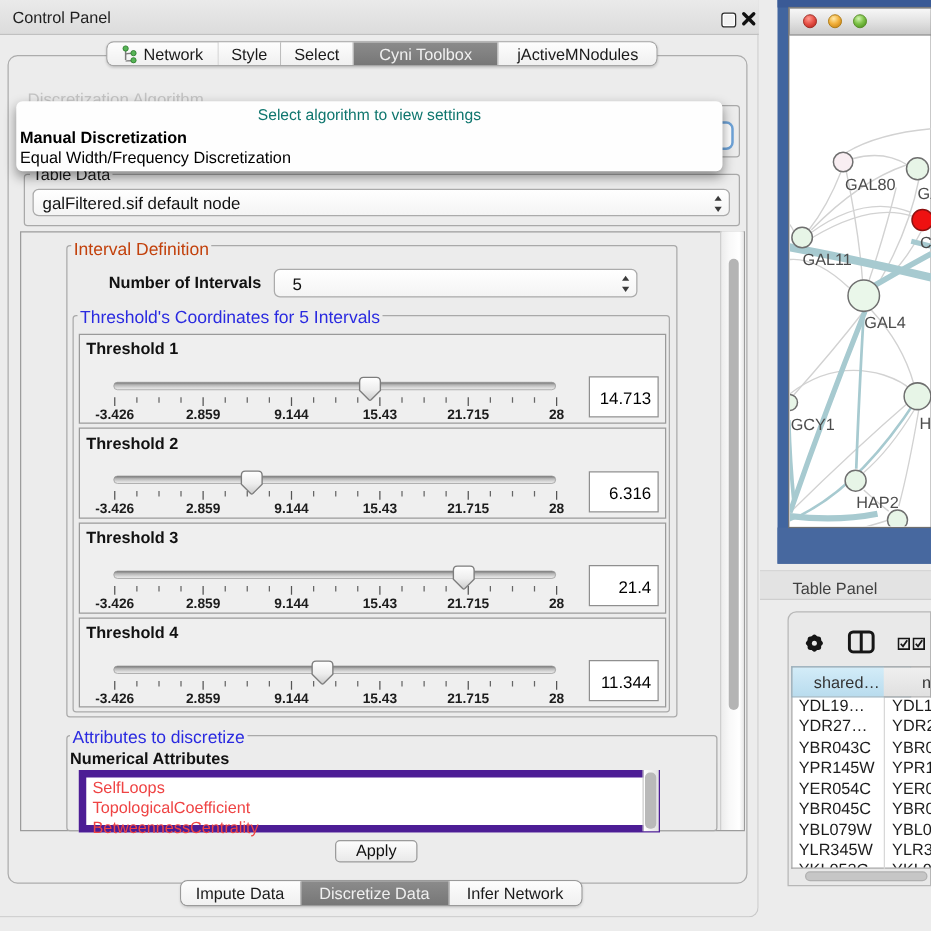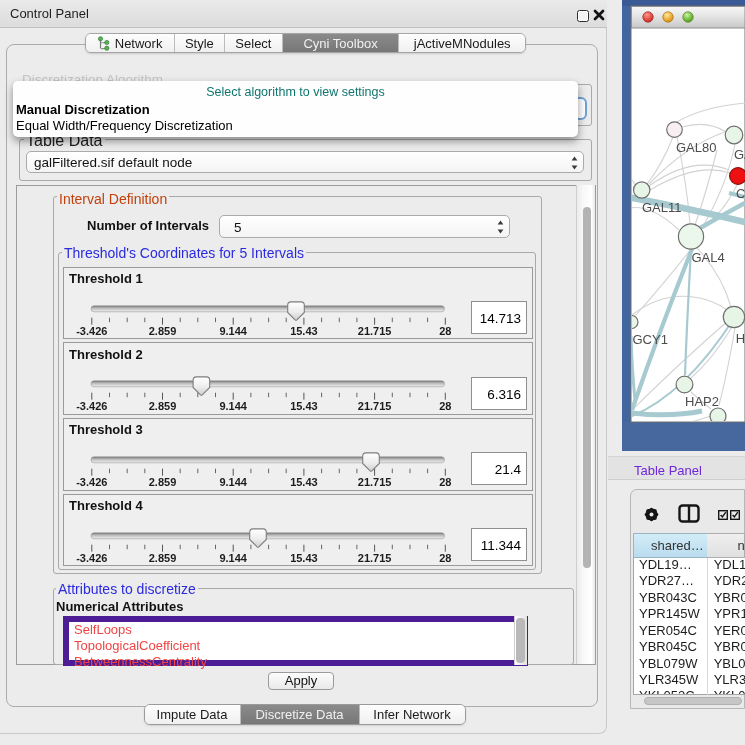--- a/index.html
+++ b/index.html
@@ -19,21 +19,21 @@
 #toptabs .seg:first-child { border-radius:5px 0 0 5px; }
 #toptabs .sel { background:linear-gradient(#8b8b8b,#777777); color:#f0f0f0; }
 
 
 .group { position:absolute; border:1px solid #a9a9a9; border-radius:3px; }
 .gtitle { position:absolute; font-size:14px; background:#ececec; padding:0 2px; }
 
 #dacombo { left:570px; top:97px; width:17px; height:23px; background:#fff; border:2.5px solid #6ea3d8; border-radius:6px; }
 
 #tdgroup { left:19px; top:139px; width:573px; height:42px; }
-#tdtitle { left:24px; top:132px; font-size:16px; color:#1a1a1a; }
+#tdtitle { left:24px; top:132px; font-size:13px; color:#1a1a1a; }
 #tdcombo { left:26px; top:151px; width:558px; height:22px; }
 
 .combo { position:absolute; background:linear-gradient(#ffffff,#f4f4f4); border:1px solid #ababab; border-radius:5px; font-size:13.5px; color:#111; }
 .combo .ctext { position:absolute; left:7px; top:3px; }
 .arrows { position:absolute; right:5px; top:4px; width:7px; height:14px; }
 
 
 #scrollpane { left:16px; top:185px; width:580px; height:480px; border:1px solid #9c9c9c; background:#ececec; overflow:hidden; }
 #vsb { left:576px; top:185px; width:19px; height:479px; background:linear-gradient(90deg,#ececec,#f8f8f8 35%,#ffffff 80%,#e8e8e8); border-left:1px solid #cfcfcf; }
 #vsbthumb { left:583px; top:207px; width:8px; height:361px; background:#b4b4b4; border-radius:4px; }
@@ -71,21 +71,21 @@
 #popup .r1 { position:absolute; left:0; right:0; top:4px; text-align:center; font-size:12.5px; color:#0f766e; }
 #popup .r2 { position:absolute; left:3px; top:21px; font-size:13px; font-weight:bold; color:#000; }
 #popup .r3 { position:absolute; left:3px; top:37px; font-size:13px; color:#000; }
 #dalabel { left:22px; top:72px; font-size:13.5px; color:#c4c4c4; z-index:40; }
 
 
 #floatbtn { left:577px; top:9.5px; width:12px; height:12px; border:1.8px solid #2e2e2e; border-radius:2.5px; background:#f2f2f2; box-shadow:inset 0 0 0 1px #fff; }
 
 
 #tptitlebar { left:608px; top:456px; width:137px; height:24px; background:#e3e3e3; border-bottom:1px solid #cfcfcf; border-top:1px solid #d6d6d6; }
-#tptitlebar .t { position:absolute; left:26px; top:6px; font-size:13px; color:#6d28d9; }
+#tptitlebar .t { position:absolute; left:26px; top:6px; font-size:13px; color:#404040; }
 #tablepanel { left:630px; top:489px; width:115px; height:220px; background:#e9e9e9; border:1px solid #b7b7b7; border-radius:7px 0 0 0; }
 #tbl { left:633px; top:533px; width:112px; height:162px; background:#fff; border:1px solid #a5a5a5; border-right:none; overflow:hidden; }
 #th1 { left:633px; top:533px; width:96px; height:25px; background:linear-gradient(#d3ecf8,#b9dcee); border:1px solid #9ab4c2; font-size:13px; color:#333; padding-left:17px; line-height:24px; }
 #th2 { left:706.5px; top:533px; width:38.5px; height:25px; background:linear-gradient(#efefef,#e0e0e0); border:1px solid #adadad; border-left:none; font-size:13px; color:#333; padding-left:31px; line-height:24px; overflow:hidden; }
 .trow { position:absolute; left:0; width:112px; height:16.6px; font-size:13px; color:#1c1c1c; }
 .tc1 { position:absolute; left:5px; }
 .tc2 { position:absolute; left:79.7px; }
 #colsep { left:706.5px; top:558px; width:1px; height:137px; background:#d8d8d8; }
 #hsb { left:631px; top:696px; width:114px; height:12px; }
 #hsbthumb { left:644px; top:697px; width:98px; height:8px; background:#c6c6c6; border:1px solid #b0b0b0; border-radius:4px; }

